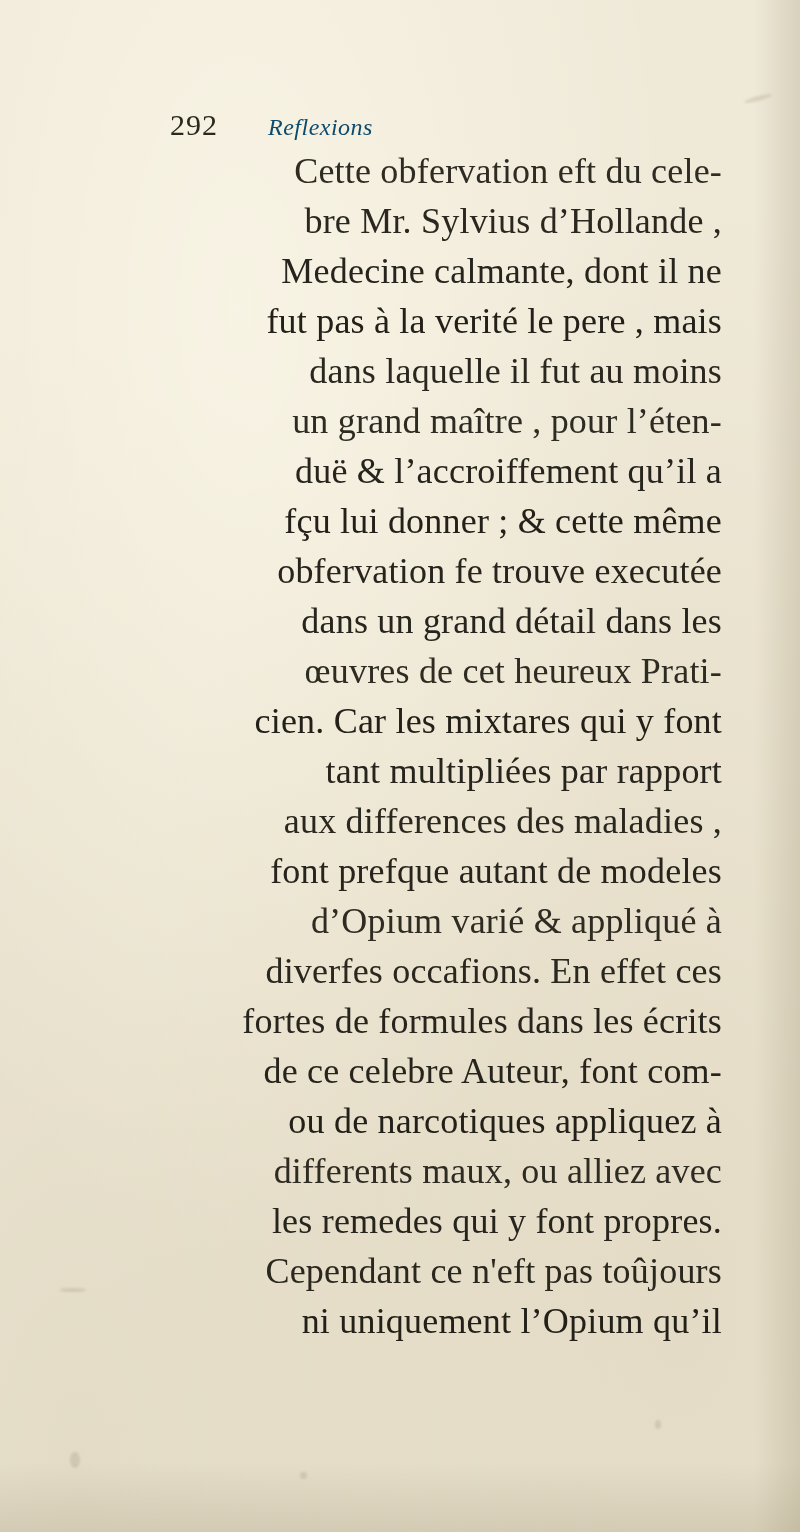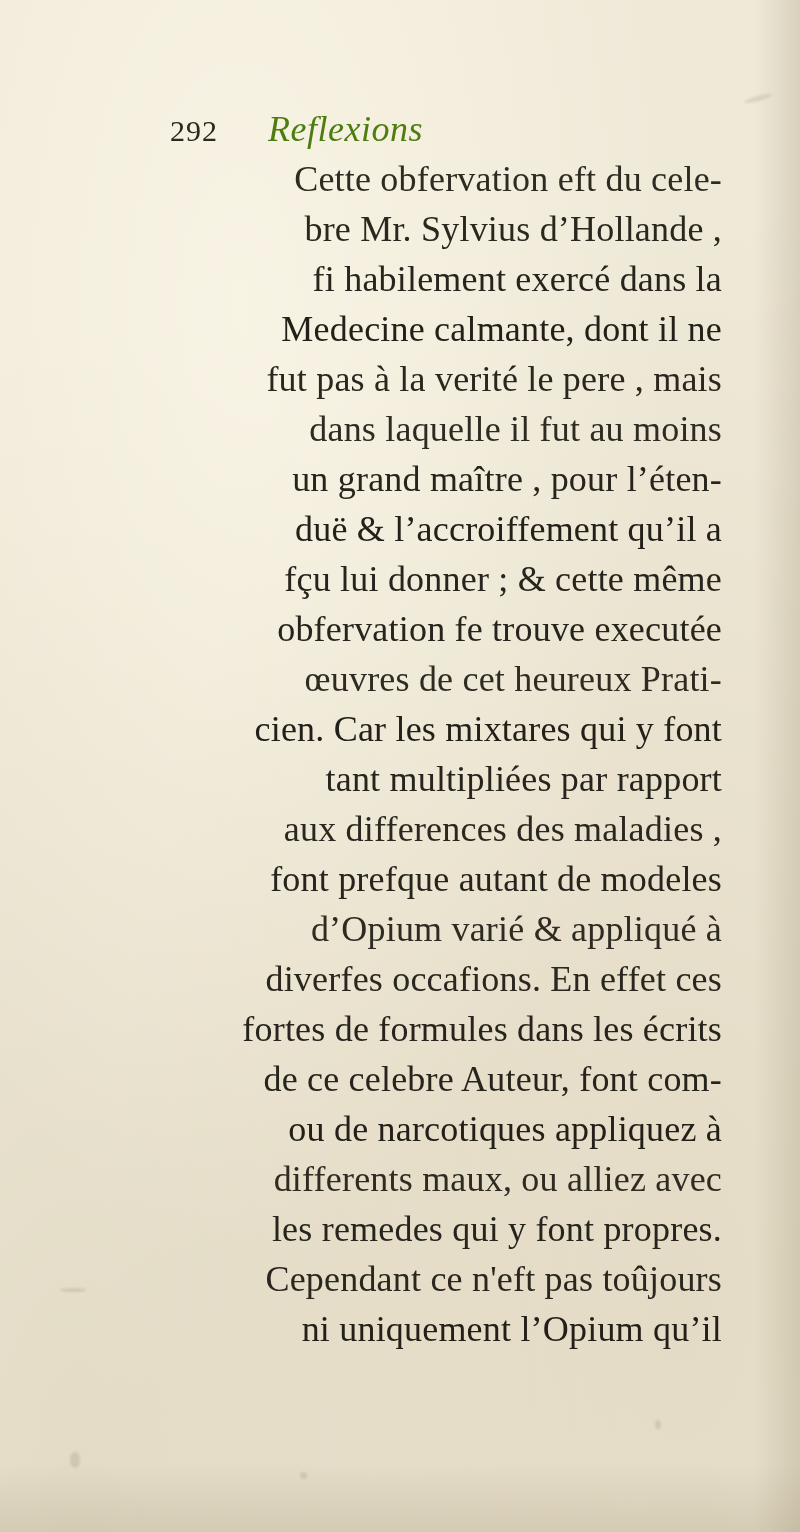--- a/index.html
+++ b/index.html
@@ -47,22 +47,22 @@
   }
   .folio {
     font-size: 30px;
     font-style: normal;
     letter-spacing: 1px;
     color: #2b291f;
     min-width: 120px;
   }
   .running-title {
     font-style: italic;
-    font-size: 36px;
-    color: #4d7c0f;
+    font-size: 24px;
+    color: #0c4a6e;
     letter-spacing: 0.5px;
     margin-left: 50px;
   }
   .body-line {
     font-size: 36px;
     line-height: 50px;
     color: #26241d;
     letter-spacing: 0.2px;
     white-space: pre;
     text-rendering: optimizeLegibility;
@@ -103,28 +103,28 @@
 
   <div class="text-block">
 
     <div class="header-line">
       <span class="folio">292</span>
       <span class="running-title">Reflexions</span>
     </div>
 
     <div class="body-line">Cette obfervation eft du cele-</div>
     <div class="body-line">bre Mr. Sylvius d’Hollande ,</div>
-    <div class="body-line">fi habilement exercé dans la</div>
     <div class="body-line">Medecine calmante, dont il ne</div>
     <div class="body-line">fut pas à la verité le pere , mais</div>
     <div class="body-line">dans laquelle il fut au moins</div>
     <div class="body-line">un grand maître , pour l’éten-</div>
     <div class="body-line">duë &amp; l’accroiffement qu’il a</div>
     <div class="body-line">fçu lui donner ; &amp; cette même</div>
     <div class="body-line">obfervation fe trouve executée</div>
+    <div class="body-line">dans un grand détail dans les</div>
     <div class="body-line">œuvres de cet heureux Prati-</div>
     <div class="body-line">cien. Car les mixtares qui y font</div>
     <div class="body-line">tant multipliées par rapport</div>
     <div class="body-line">aux differences des maladies ,</div>
     <div class="body-line">font prefque autant de modeles</div>
     <div class="body-line">d’Opium varié &amp; appliqué à</div>
     <div class="body-line">diverfes occafions. En effet ces</div>
     <div class="body-line">fortes de formules dans les écrits</div>
     <div class="body-line">de ce celebre Auteur, font com-</div>
     <div class="body-line">ou de narcotiques appliquez à</div>

